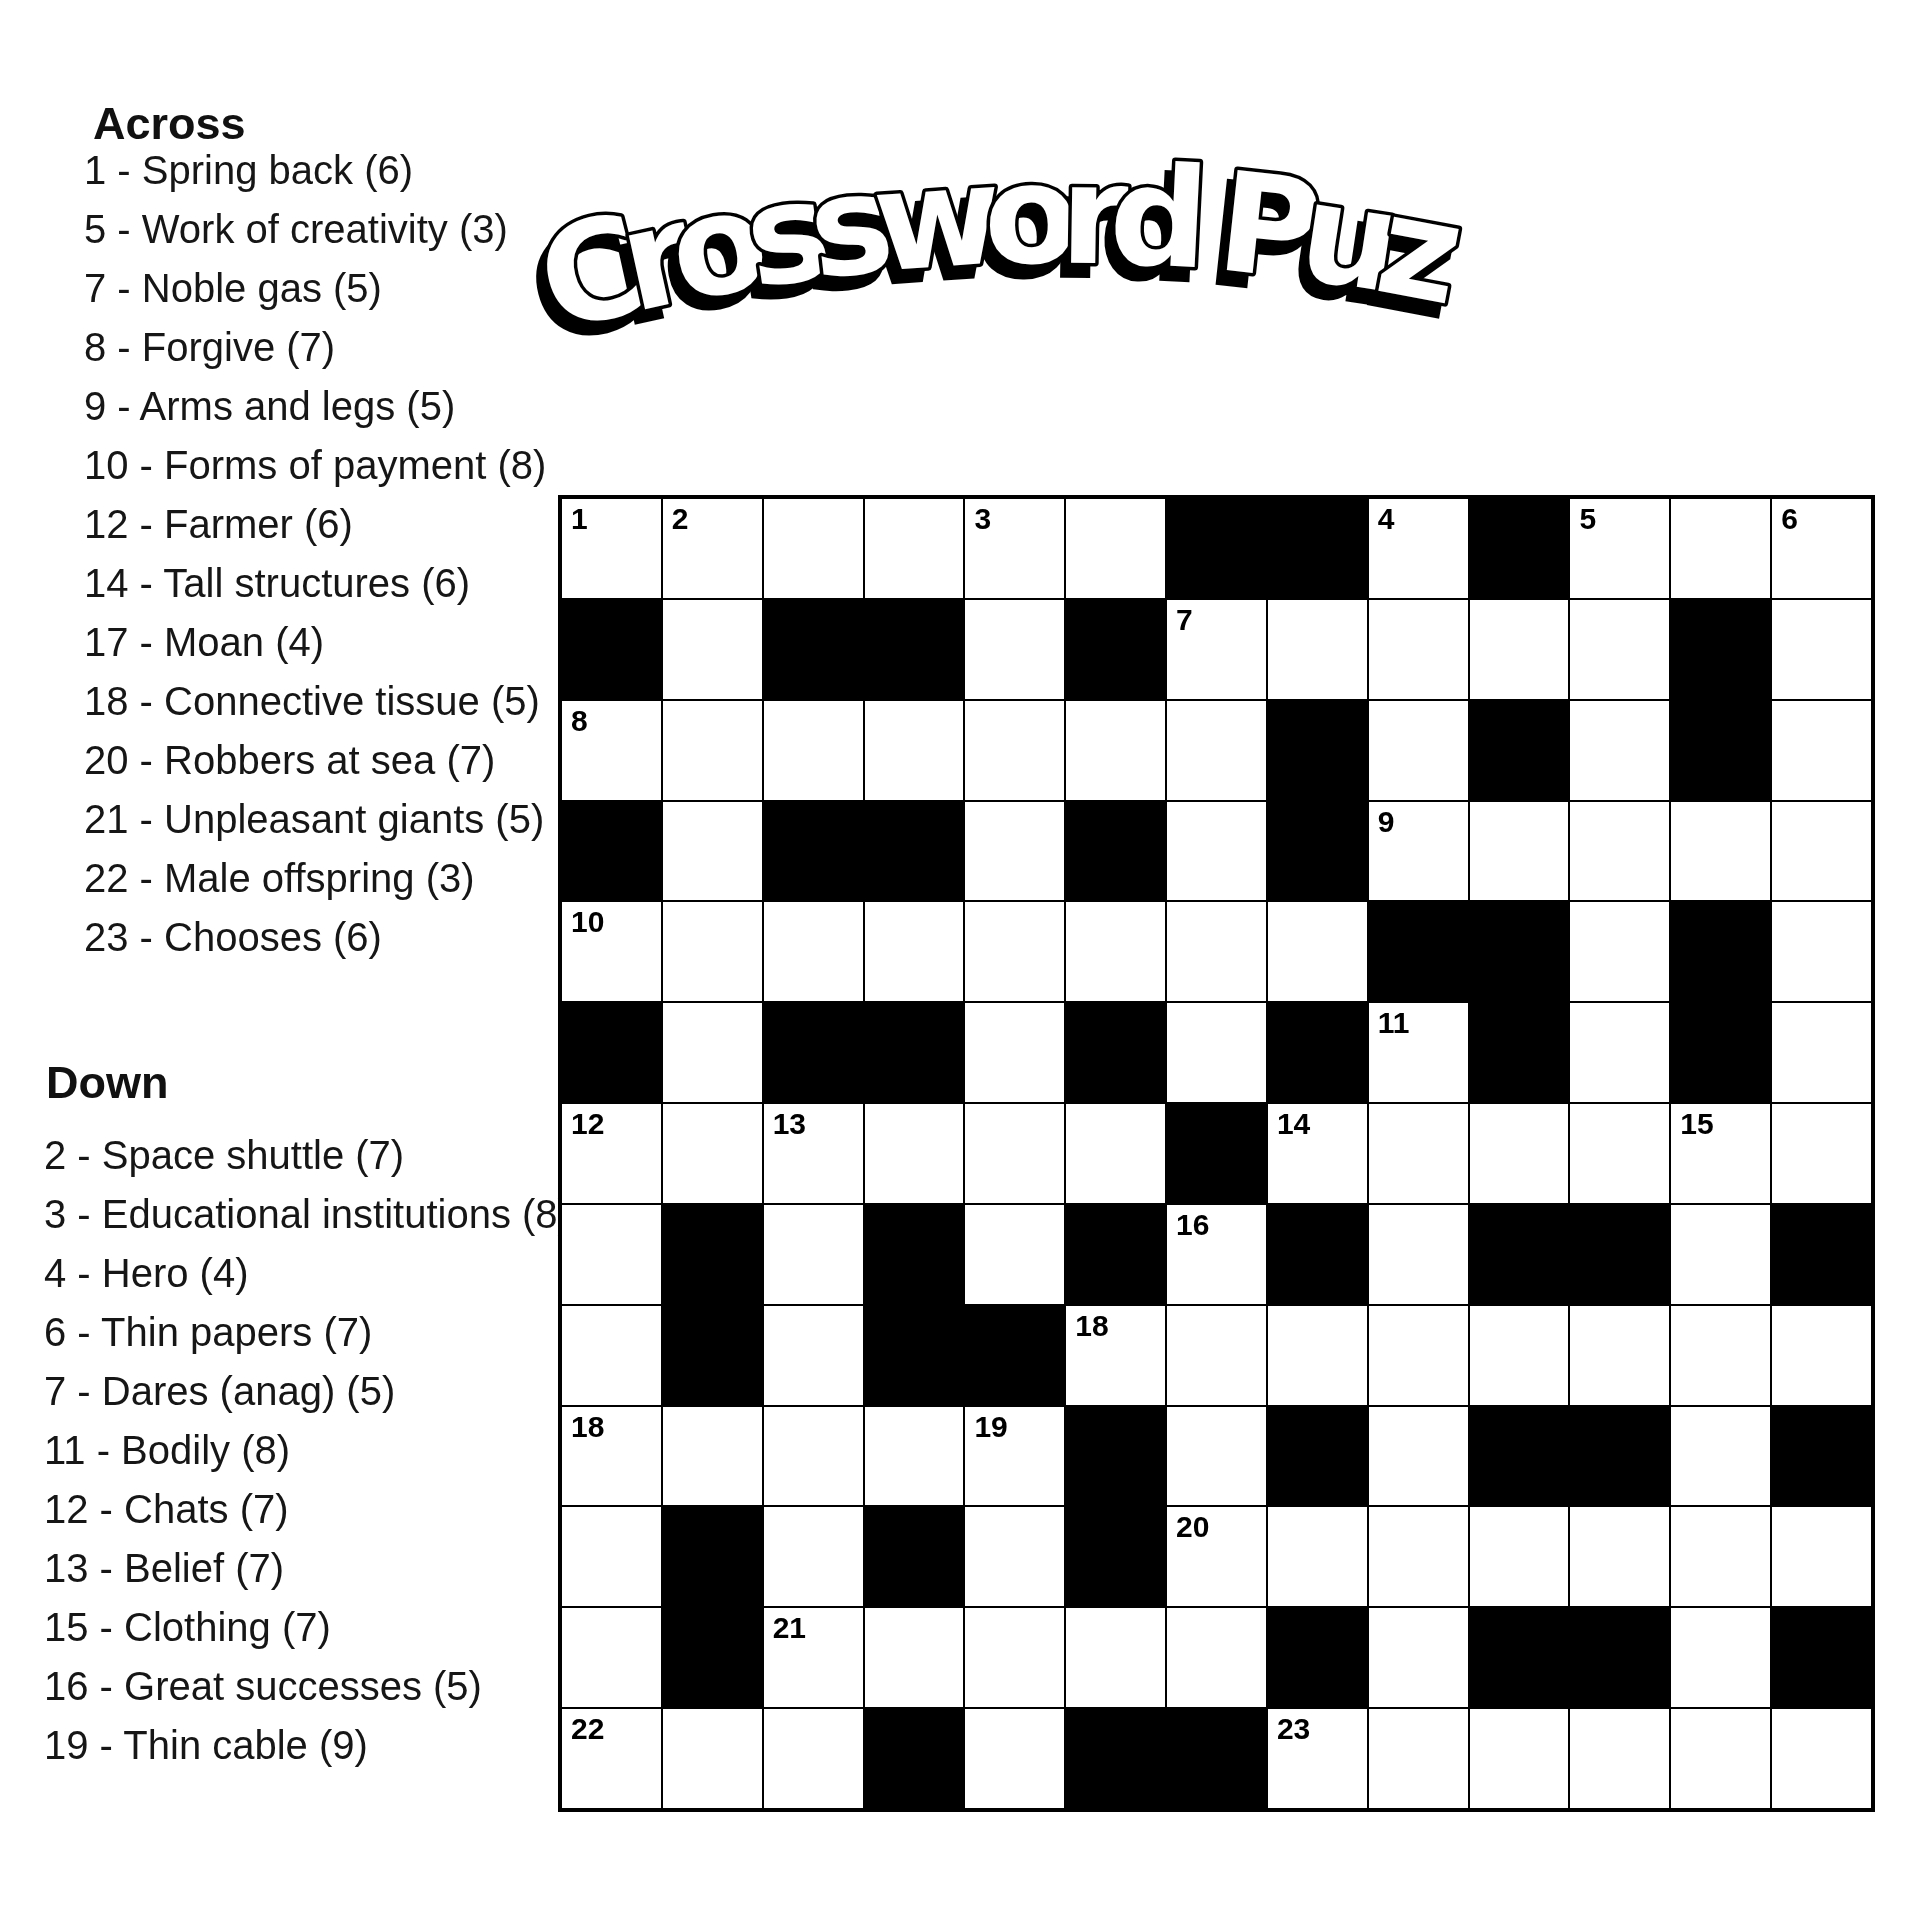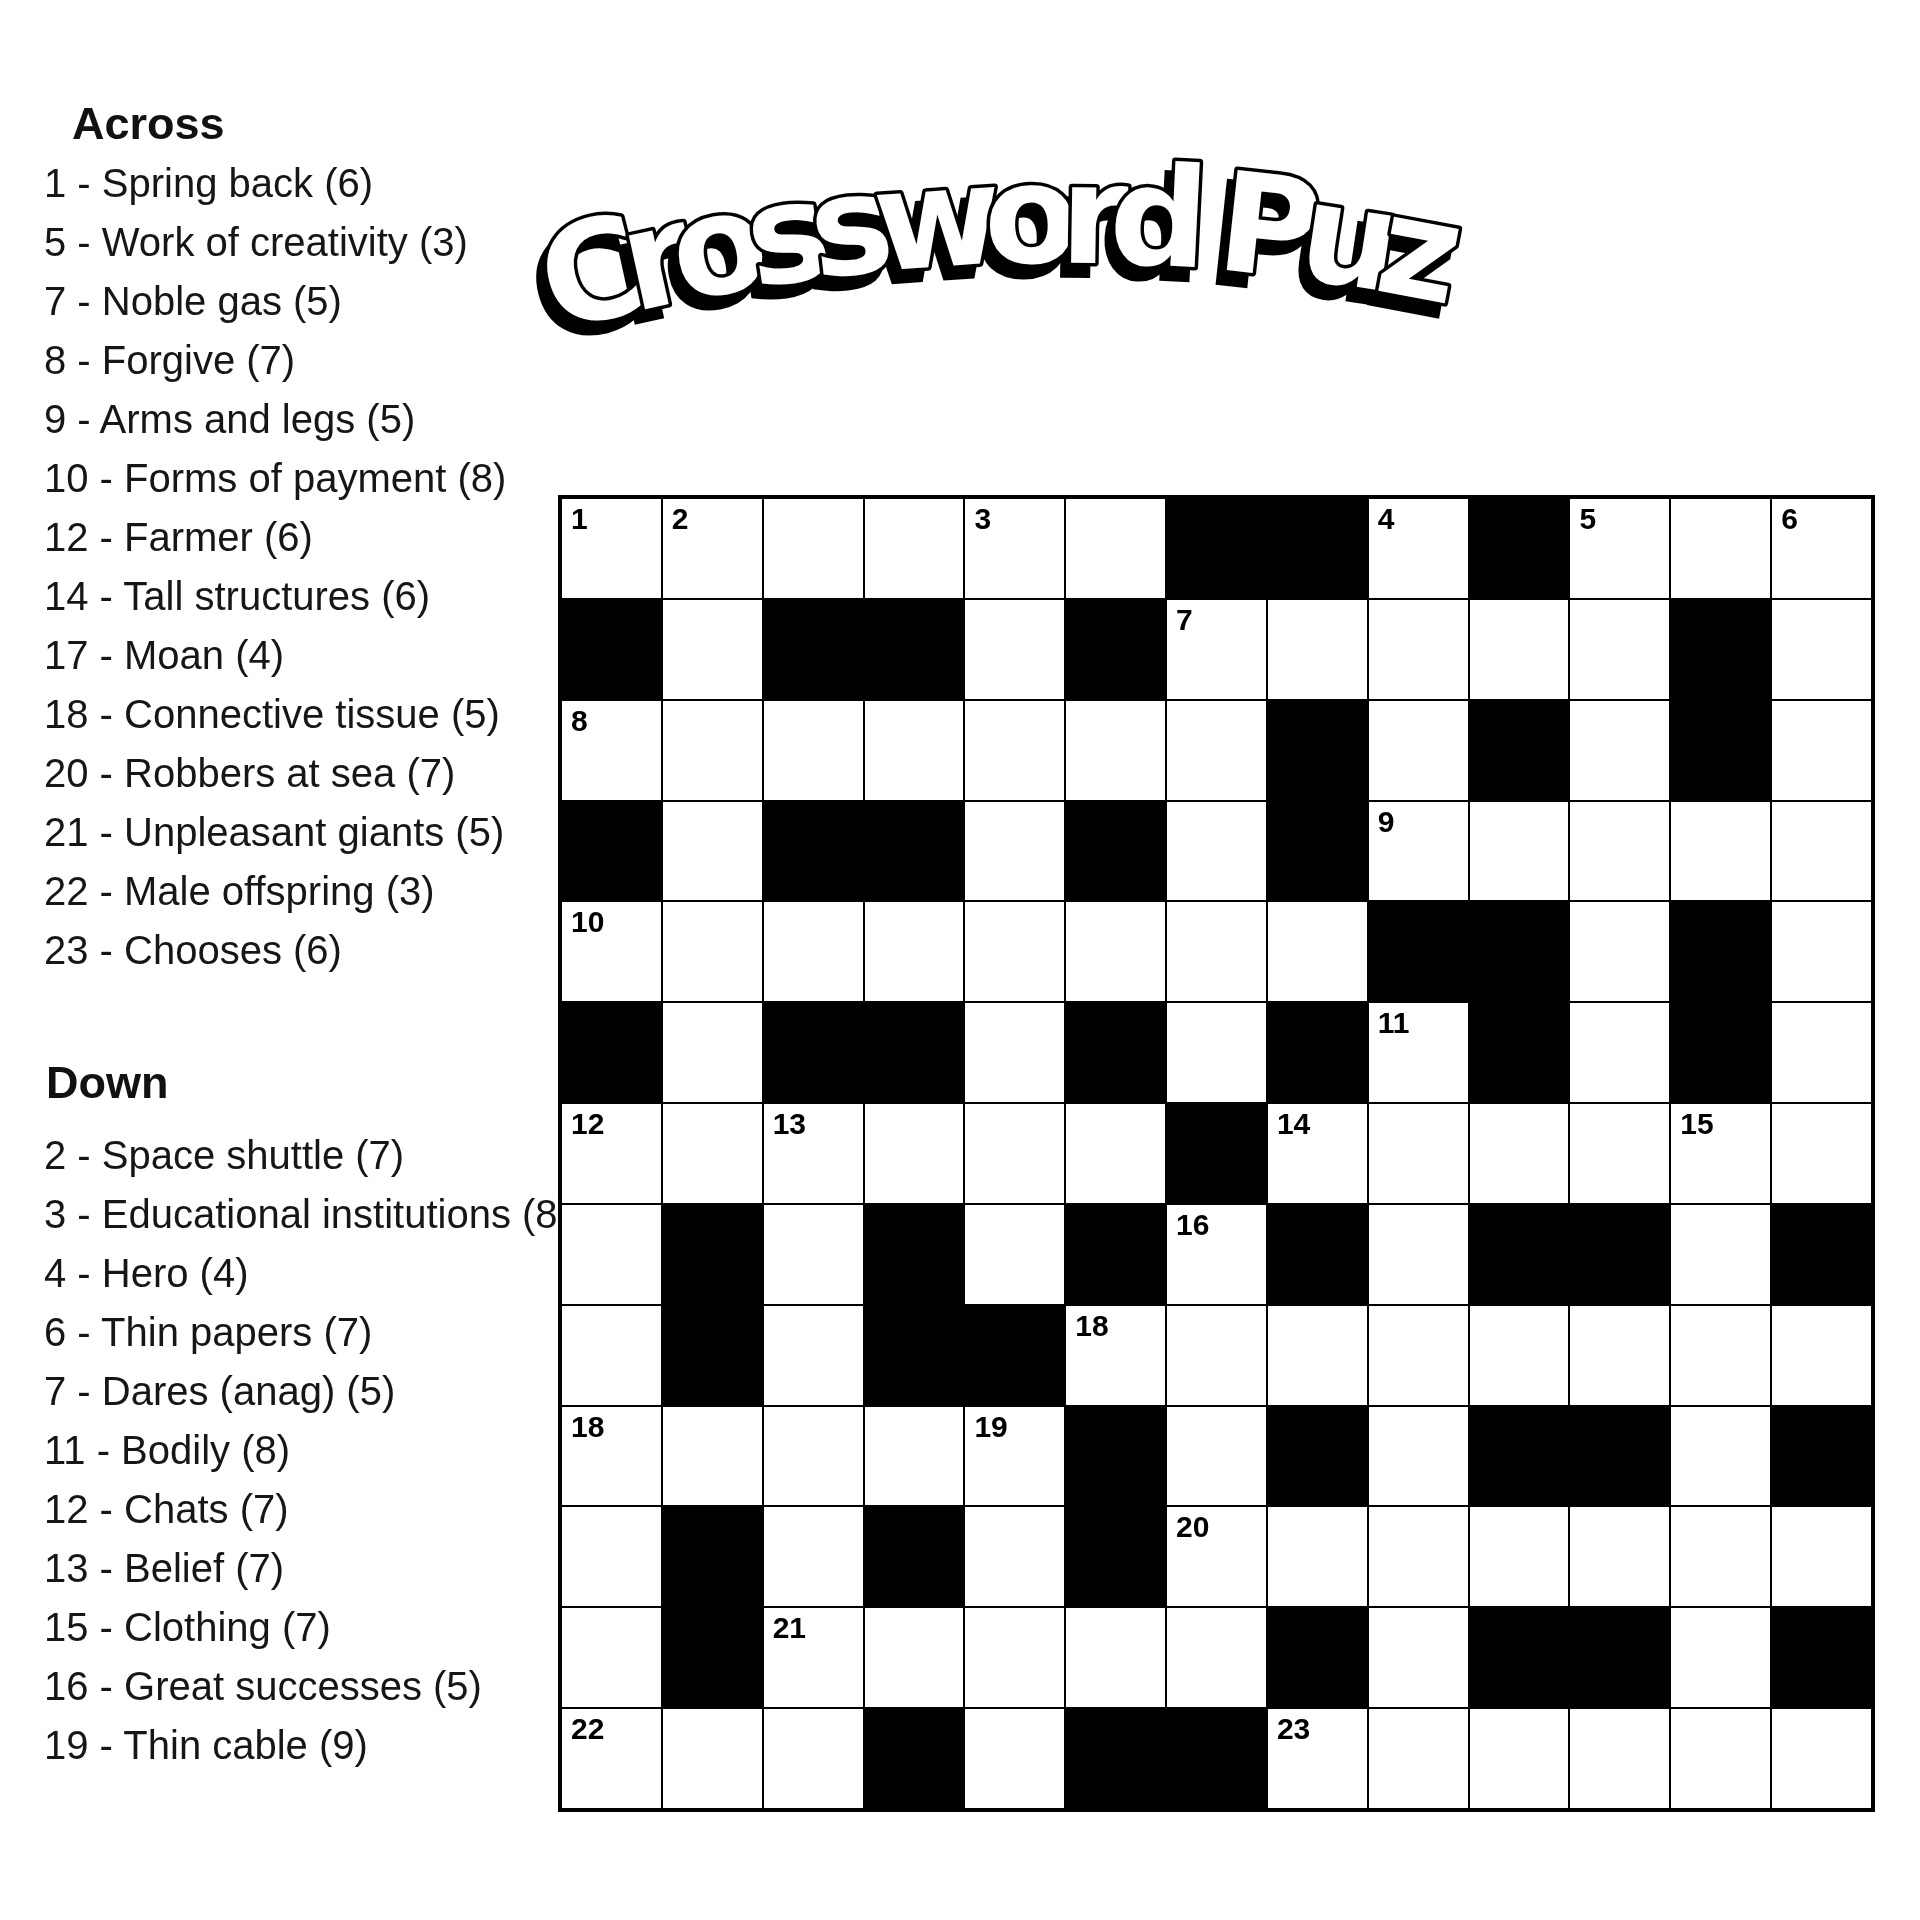--- a/index.html
+++ b/index.html
@@ -15,25 +15,25 @@
   .title-shadow { font-family:"DejaVu Sans","Liberation Sans",sans-serif;
     font-weight:bold; font-size:138px; letter-spacing:-20px;
     fill:#000; stroke:#000; stroke-width:6px; }
   .title-main { font-family:"DejaVu Sans","Liberation Sans",sans-serif;
     font-weight:bold; font-size:138px; letter-spacing:-20px;
     fill:#ffffff; stroke:#000; stroke-width:7px;
     paint-order:stroke fill; stroke-linejoin:round; }
 
   
   .heading { position:absolute; font-weight:bold; font-size:45px; line-height:1; color:#111; }
-  #across-heading { left:72px;  top:101px; }
+  #across-heading { left:93px;  top:101px; }
   #down-heading   { left:46px;  top:1060px; }
   .clues { position:absolute; left:44px; font-size:40px; line-height:59px;
     white-space:nowrap; color:#161616; }
-  #across-clues { top:154px; }
+  #across-clues { top:141px;margin-left:40px; }
   #down-clues   { top:1119px;margin-top:7px; }
   .clue { height:59px; }
 
   
   .grid {
     position:absolute; left:558px; top:495px;
     width:1317px; height:1317px; box-sizing:border-box;
     border:3px solid #000; background:#fff;
     display:grid;
     grid-template-columns:repeat(13,1fr);

